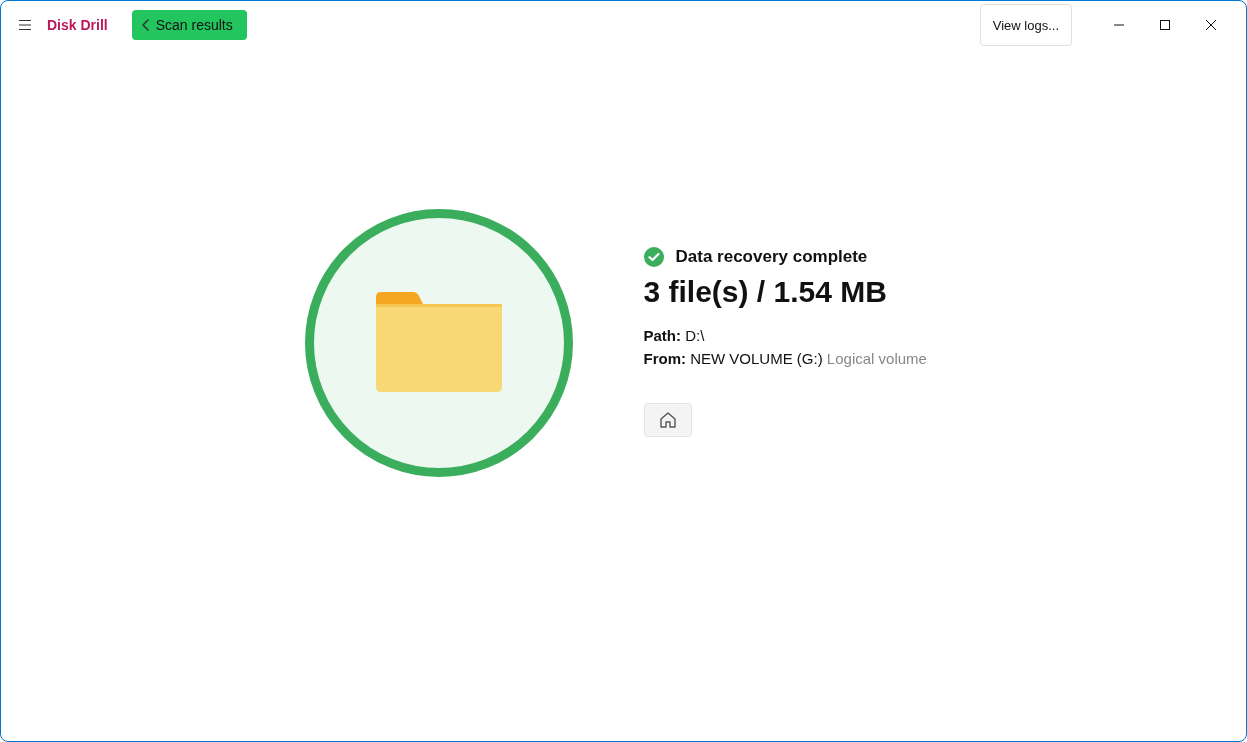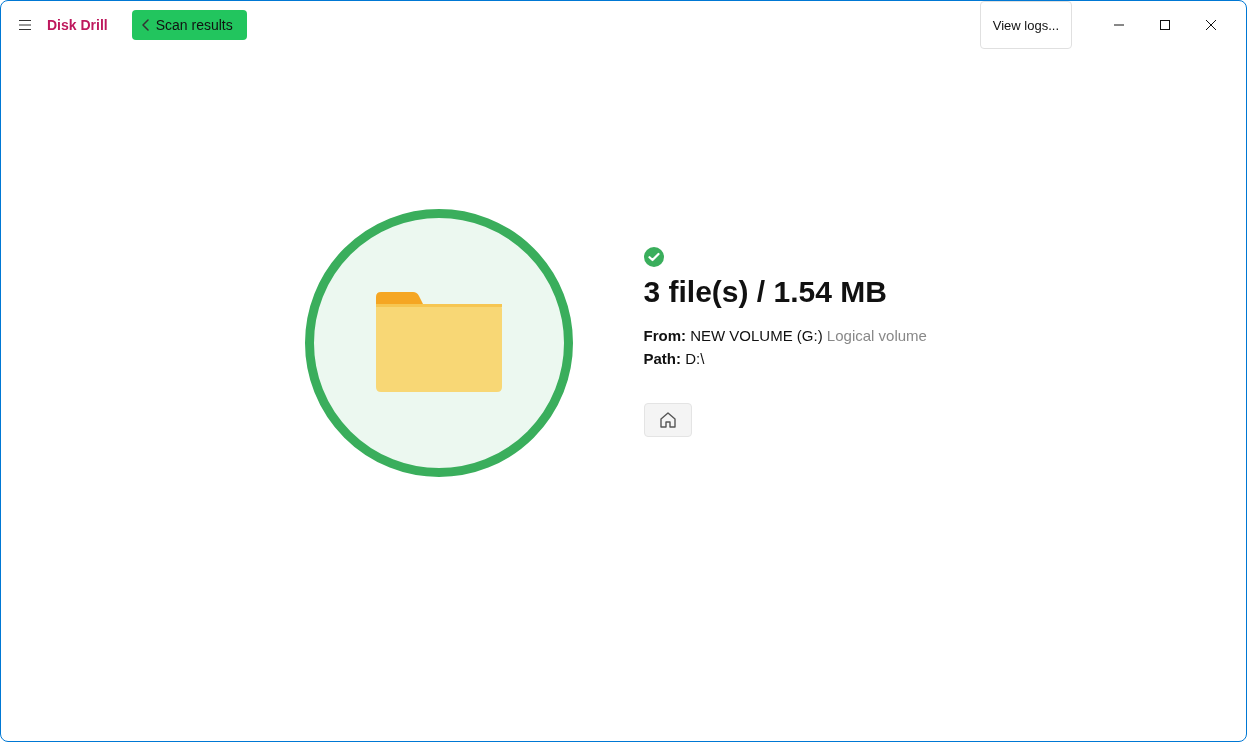--- a/index.html
+++ b/index.html
@@ -60,21 +60,21 @@
     }
     .view-logs-btn {
       background: #ffffff;
       border: 1px solid #e0e0e0;
       border-radius: 4px;
       padding: 5px 12px;
       font-size: 13px;
       cursor: pointer;
       color: #111;
       margin-right: 24px;
-      height: 48px;
+      height: 42px;
     }
     .window-controls {
       display: flex;
       align-items: center;
       gap: 0;
     }
     .win-btn {
       background: none;
       border: none;
       width: 46px;
@@ -219,33 +219,34 @@
       </svg>
     </div>
   </div>
 
   <div class="info-col">
     <div class="status-row">
       <svg width="20" height="20" viewBox="0 0 20 20">
         <circle cx="10" cy="10" r="10" fill="#3aae5c"></circle>
         <path d="M5.5 10.2 L8.5 13 L14.5 7" stroke="#ffffff" stroke-width="2.2" fill="none" stroke-linecap="round" stroke-linejoin="round"></path>
       </svg>
+      <span class="status-text">Data recovery complete</span>
     </div>
 
     <div class="summary-text">3 file(s) / 1.54 MB</div>
+
+    <div class="detail-row">
+      <span class="detail-label">Path:</span>
+      <span>D:\</span>
+    </div>
 
     <div class="detail-row">
       <span class="detail-label">From:</span>
       <span>NEW VOLUME (G:)</span>
       <span class="detail-secondary">Logical volume</span>
-    </div>
-
-    <div class="detail-row">
-      <span class="detail-label">Path:</span>
-      <span>D:\</span>
     </div>
 
     <div class="action-row">
       <button class="home-btn">
         <svg width="18" height="18" viewBox="0 0 18 18">
           <path d="M2 8 L9 2 L16 8 L16 16 L11 16 L11 11 L7 11 L7 16 L2 16 Z" stroke="#555" stroke-width="1.4" fill="none" stroke-linejoin="round"></path>
         </svg>
       </button>
     </div>
   </div>

